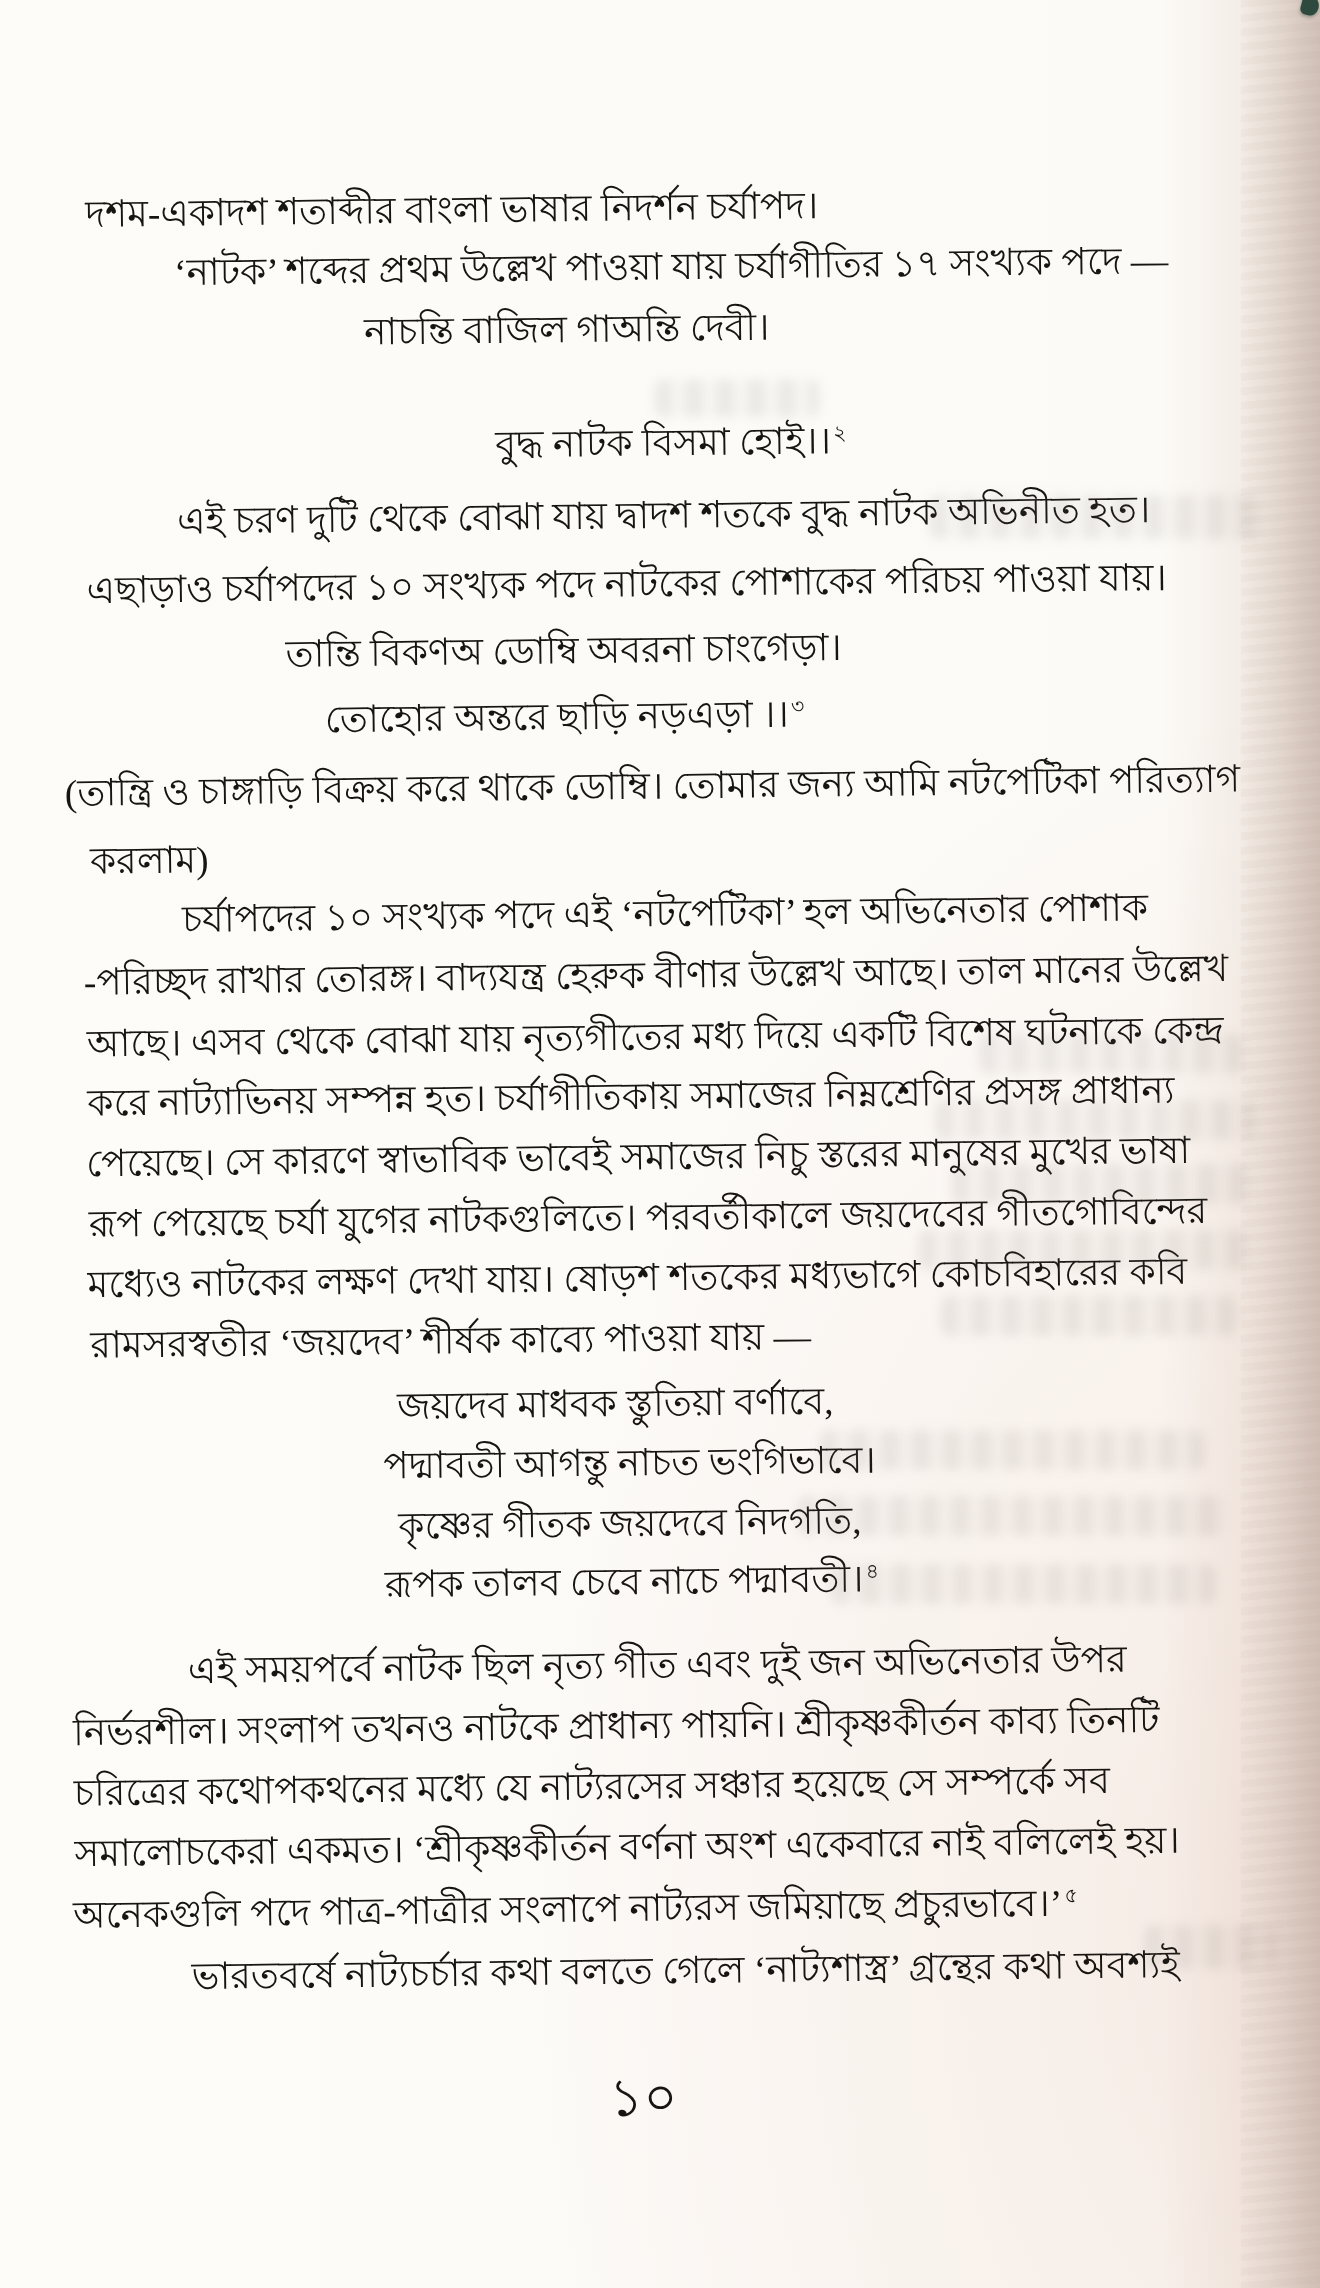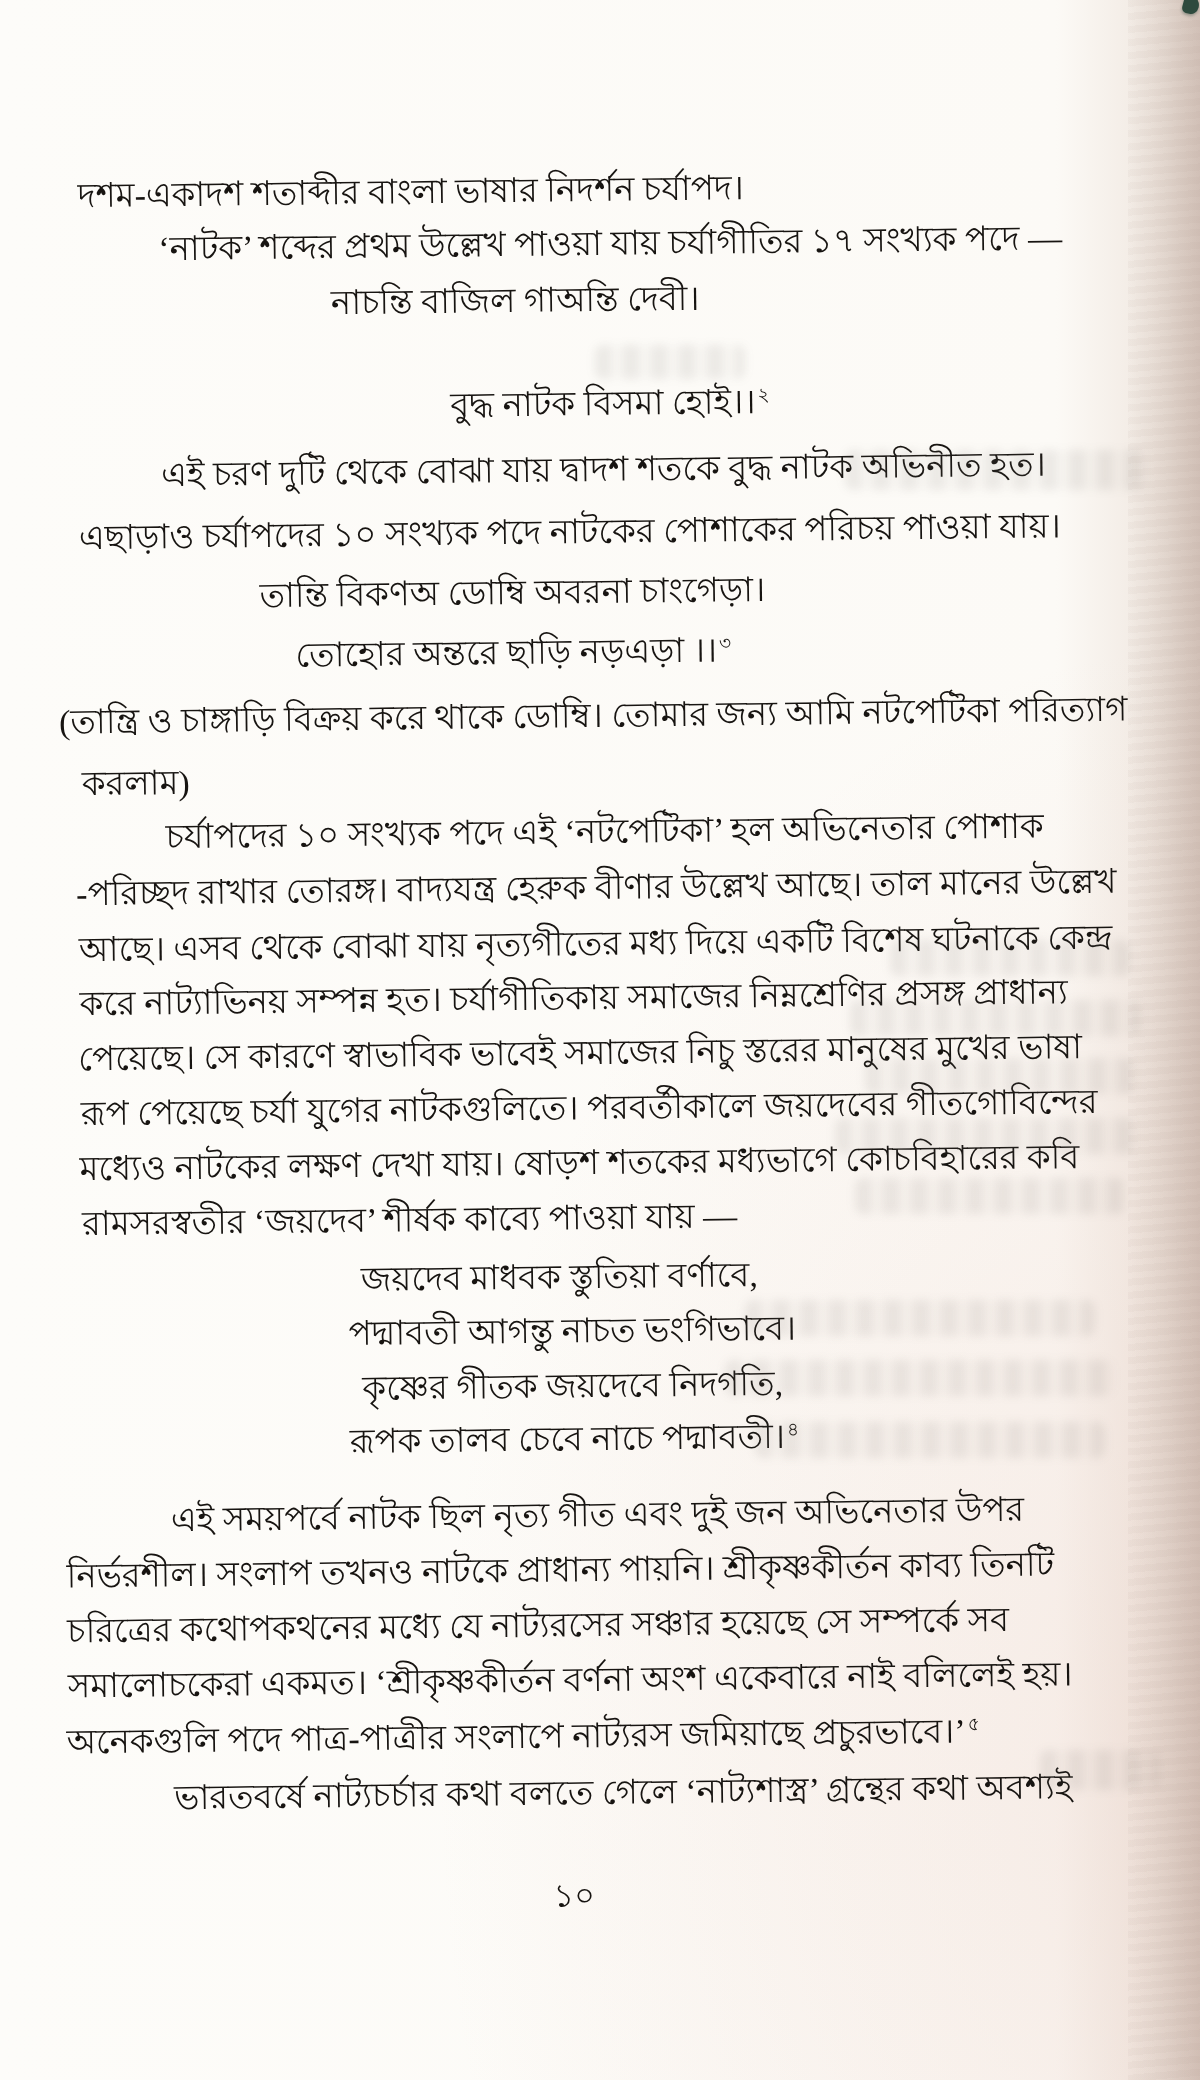--- a/index.html
+++ b/index.html
@@ -51,21 +51,21 @@
     line-height: 1.2;
     font-weight: 500;
   }
   .ln sup {
     font-size: 0.55em;
     vertical-align: super;
     margin-left: 2px;
   }
   .pagenum {
     position: absolute;
-    font-size: 32px;
+    font-size: 48px;
     font-weight: 500;
     text-align: center;
   }
   
   .smudge {
     position: absolute;
     background: repeating-linear-gradient(90deg,
       rgba(115,108,102,0.22) 0 16px,
       rgba(115,108,102,0.06) 16px 28px);
     filter: blur(5px);

